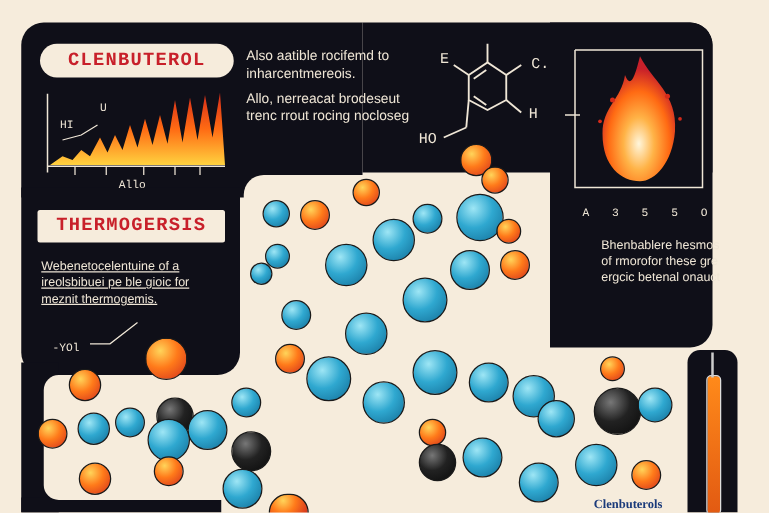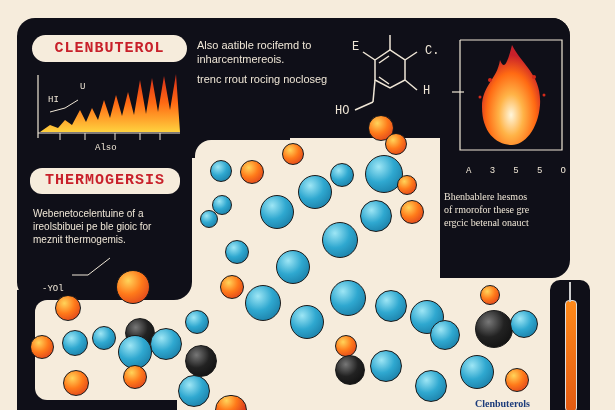--- a/index.html
+++ b/index.html
@@ -21,26 +21,27 @@
 <div class="panel" style="left:440px;top:18px;width:130px;height:260px;border-radius:0 18px 18px 0;"></div>
 <div class="panel" style="left:17px;top:150px;width:175px;height:150px;border-radius:0 0 18px 18px;"></div>
 <div class="panel" style="left:17px;top:290px;width:30px;height:120px;"></div>
 <div class="panel" style="left:17px;top:398px;width:160px;height:12px;"></div>
 <div class="panel" style="left:550px;top:280px;width:40px;height:130px;border-radius:10px 10px 0 0;"></div>
 
 <div style="position:absolute;left:195px;top:140px;width:245px;height:270px;background:#f6ecdc;border-radius:16px 16px 0 0;"></div>
 <div style="position:absolute;left:35px;top:300px;width:160px;height:100px;background:#f6ecdc;border-radius:12px 0 0 12px;"></div>
 
 <div class="label-pill" style="left:32px;top:35px;width:155px;height:27px;font-size:15px;line-height:27px;text-align:center;">CLENBUTEROL</div>
-<div class="label-pill" style="left:30px;top:168px;width:150px;height:26px;font-size:15px;line-height:26px;text-align:center;border-radius:12px;">THERMOGERSIS</div>
+<div class="label-pill" style="left:30px;top:168px;width:150px;height:26px;font-size:15px;line-height:26px;text-align:center;border-radius:2px;">THERMOGERSIS</div>
 
 <div class="txt" style="left:197px;top:38px;width:150px;">
   <div>Also aatible rocifemd to</div>
   <div>inharcentmereois.</div>
   <div style="height:6px"></div>
+  <div>Allo, nerreacat brodeseut</div>
   <div>trenc rrout rocing nocloseg</div>
 </div>
 
 <svg style="position:absolute;left:30px;top:70px;" width="160" height="85">
   <defs>
     <linearGradient id="fl" x1="0" y1="1" x2="0" y2="0">
       <stop offset="0" stop-color="#ffd23f"></stop>
       <stop offset="0.5" stop-color="#ff6a13"></stop>
       <stop offset="1" stop-color="#d42a1a"></stop>
     </linearGradient>
@@ -52,21 +53,21 @@
   <g stroke="#efe6d6" stroke-width="1">
     <line x1="30" y1="63" x2="30" y2="70"></line>
       <line x1="55" y1="63" x2="55" y2="70"></line>
       <line x1="85" y1="63" x2="85" y2="70"></line>
       <line x1="110" y1="63" x2="110" y2="70"></line>
       <line x1="130" y1="63" x2="130" y2="70"></line>
   </g>
 </svg>
 <div class="small" style="left:80px;top:82px;">U</div>
 <div class="small" style="left:48px;top:95px;">HI</div>
-<div class="small" style="left:95px;top:143px;">Also</div>
+<div class="small" style="left:95px;top:143px;">Allo</div>
 
 <svg style="position:absolute;left:345px;top:30px;" width="100" height="95">
   <g stroke="#efe6d6" stroke-width="1.5" fill="none">
     <polygon points="30,30 45,20 60,30 60,50 45,58 30,50"></polygon>
     <line x1="45" y1="20" x2="45" y2="5"></line>
     <line x1="60" y1="30" x2="72" y2="22"></line>
     <line x1="60" y1="50" x2="72" y2="60"></line>
     <line x1="30" y1="50" x2="28" y2="72"></line>
     <line x1="28" y1="72" x2="10" y2="80"></line>
     <line x1="18" y1="22" x2="30" y2="30"></line>
@@ -97,32 +98,32 @@
     <circle cx="28" cy="62" r="1.5" fill="#d42a1a"></circle>
 </svg>
 <div class="small" style="left:466px;top:166px;width:100px;display:flex;justify-content:space-between;">
   <span>A</span>
   <span>3</span>
   <span>5</span>
   <span>5</span>
   <span>O</span>
 </div>
 
-<div class="txt" style="left:444px;top:190px;width:115px;font-size:10px;line-height:13px;font-family:Liberation Serif, serif;">
+<div class="txt" style="left:481px;top:190px;width:115px;font-size:10px;line-height:13px;">
   <div>Bhenbablere hesmos</div>
   <div>of rmorofor these gre</div>
   <div>ergcic betenal onauct</div>
 </div>
 
-<div class="txt" style="left:33px;top:207px;width:160px;font-size:10px;line-height:13px;">
+<div class="txt" style="left:33px;top:207px;width:160px;font-size:10px;line-height:13px;text-decoration:underline;">
   <div>Webenetocelentuine of a</div>
   <div>ireolsbibuei pe ble gioic  for</div>
   <div>meznit thermogemis.</div>
 </div>
-<div class="small" style="left:42px;top:284px;">-YOl</div>
+<div class="small" style="left:42px;top:274px;">-YOl</div>
 <svg style="position:absolute;left:70px;top:255px;" width="50" height="25">
     <polyline points="2,20 18,20 40,3" stroke="#efe6d6" fill="none" stroke-width="1"></polyline>
   </svg>
 
 <div style="position:absolute;left:565px;top:300px;width:10px;height:110px;background:linear-gradient(#ff8a1a,#e25a12);border:1.5px solid #ddd;border-radius:4px;"></div>
 <div style="position:absolute;left:569px;top:282px;width:2px;height:20px;background:#ccc;"></div>
 
 <div class="atom blue" style="left:210px;top:160px;width:20px;height:20px;"></div>
 <div class="atom blue" style="left:212px;top:195px;width:18px;height:18px;"></div>
 <div class="atom blue" style="left:200px;top:210px;width:16px;height:16px;"></div>

